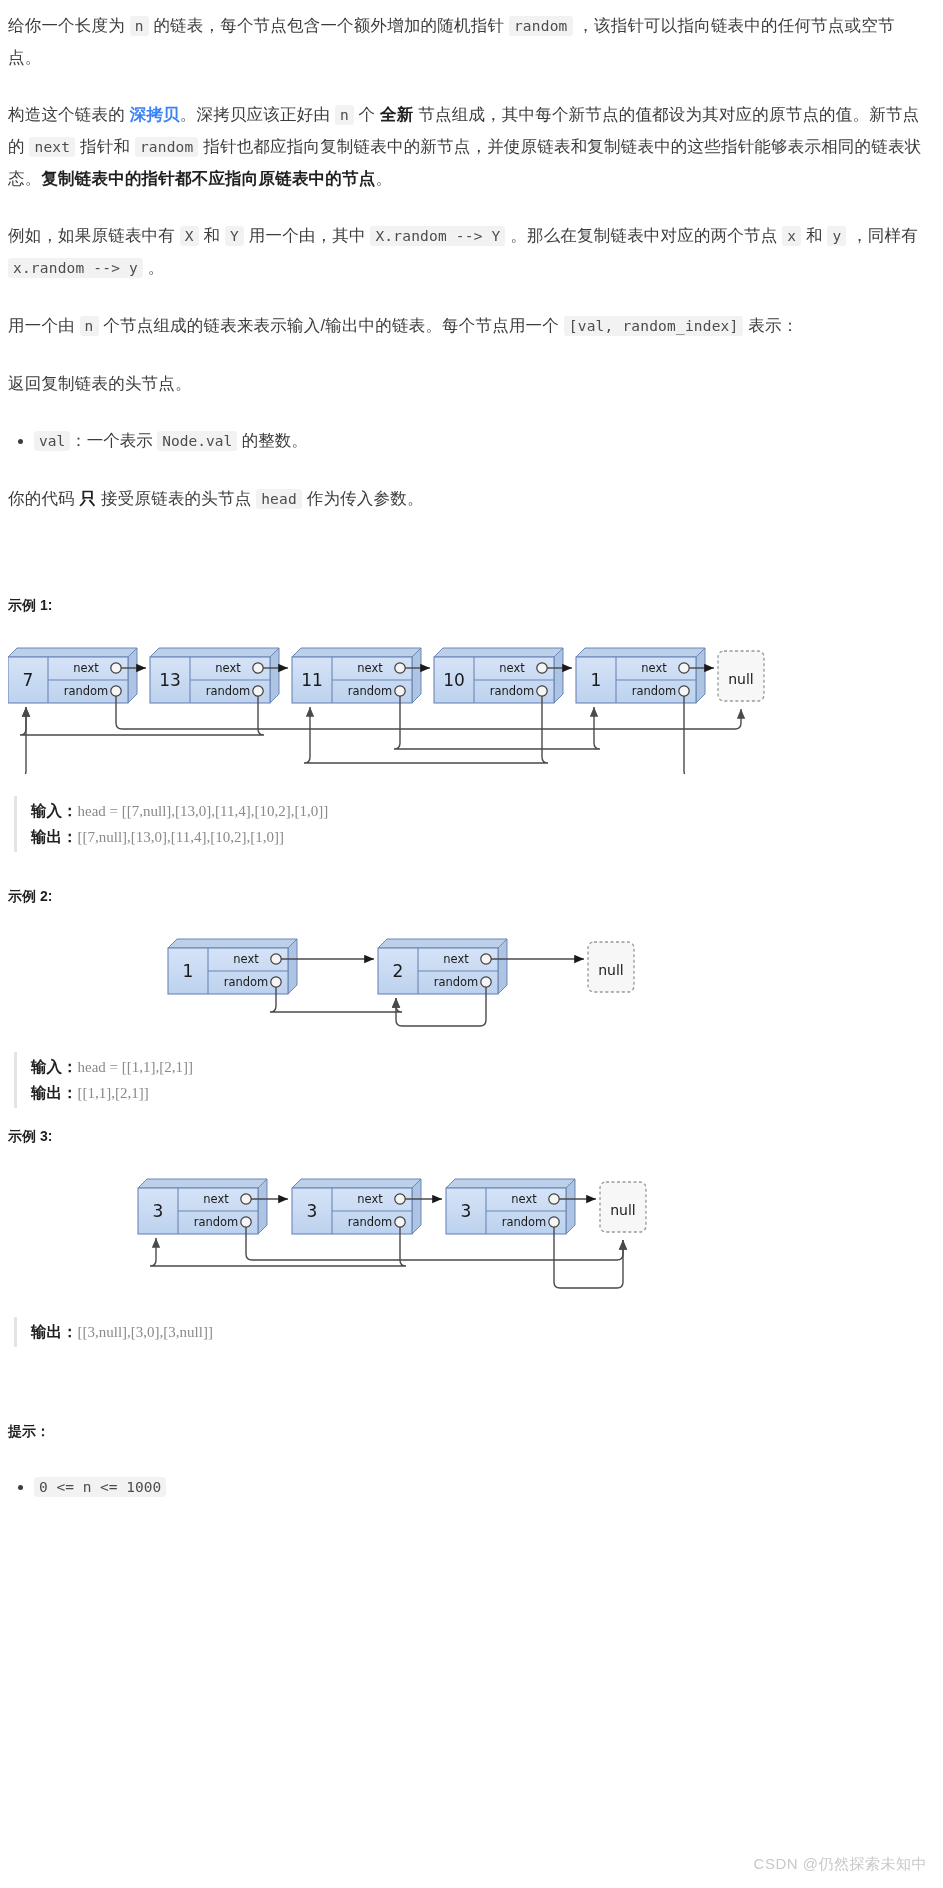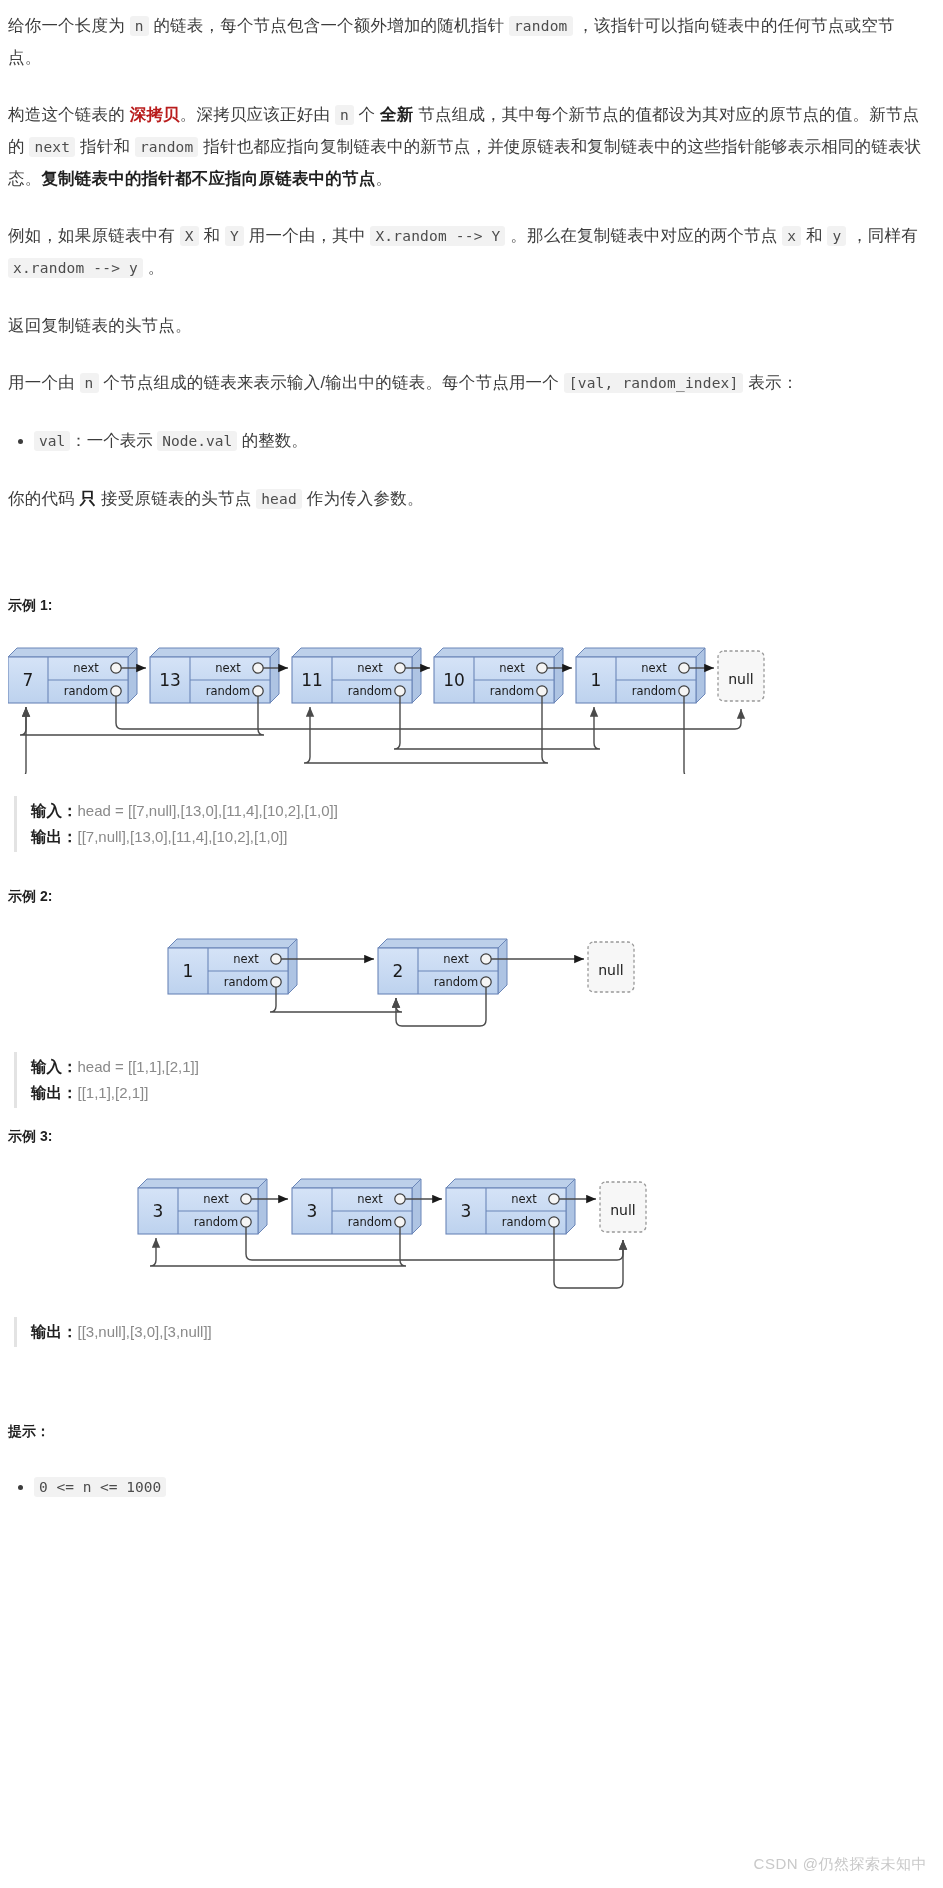--- a/index.html
+++ b/index.html
@@ -30,21 +30,21 @@
   code.ic {
     font-family: "DejaVu Sans Mono", "Liberation Mono", monospace;
     background: #f2f2f2;
     color: #4c4c4c;
     border-radius: 3px;
     padding: 2px 5px;
     font-size: 14.5px;
     white-space: pre;
   }
   .blue-link {
-    color: #b91c1c;
+    color: #3b82f6;
     font-weight: bold;
     text-decoration: none;
   }
   .bold {
     font-weight: bold;
     color: #1f1f1f;
   }
   h3.ex-title {
     font-size: 14px;
     font-weight: bold;
@@ -82,21 +82,21 @@
     font-size: 15.5px;
     line-height: 26px;
     white-space: pre;
   }
   .io-label {
     font-weight: bold;
     color: #1f1f1f;
     font-family: "Liberation Sans", sans-serif;
   }
   .io-val {
-    font-family: Liberation Sans, sans-serif;
+    font-family: Liberation Serif, serif;
     color: #8a8a8a;
     font-size: 15px;
   }
   .diagram-wrap {
     margin: 0 0 18px 0;
   }
   .spacer-lg { height: 56px; }
   .spacer-sm { height: 16px; }
   .watermark {
     position: absolute;
@@ -114,23 +114,23 @@
 <body>
 
 <div class="page">
 
   <p class="para"><span>给你一个长度为 </span><code class="ic">n</code><span> 的链表，每个节点包含一个额外增加的随机指针 </span><code class="ic">random</code><span> ，该指针可以指向链表中的任何节点或空节点。</span></p>
 
   <p class="para"><span>构造这个链表的 </span><a class="blue-link" href="#">深拷贝</a><span>。深拷贝应该正好由 </span><code class="ic">n</code><span> 个 </span><strong class="bold">全新</strong><span> 节点组成，其中每个新节点的值都设为其对应的原节点的值。新节点的 </span><code class="ic">next</code><span> 指针和 </span><code class="ic">random</code><span> 指针也都应指向复制链表中的新节点，并使原链表和复制链表中的这些指针能够表示相同的链表状态。</span><strong class="bold">复制链表中的指针都不应指向原链表中的节点</strong><span>。</span></p>
 
   <p class="para"><span>例如，如果原链表中有 </span><code class="ic">X</code><span> 和 </span><code class="ic">Y</code><span> 用一个由，其中 </span><code class="ic">X.random --&gt; Y</code><span> 。那么在复制链表中对应的两个节点 </span><code class="ic">x</code><span> 和 </span><code class="ic">y</code><span> ，同样有 </span><code class="ic">x.random --&gt; y</code><span> 。</span></p>
 
+  <p class="para"><span>用一个由 </span><code class="ic">n</code><span> 个节点组成的链表来表示输入/输出中的链表。每个节点用一个 </span><code class="ic">[val, random_index]</code><span> 表示：</span></p>
+
   <p class="para"><span>返回复制链表的头节点。</span></p>
-
-  <p class="para"><span>用一个由 </span><code class="ic">n</code><span> 个节点组成的链表来表示输入/输出中的链表。每个节点用一个 </span><code class="ic">[val, random_index]</code><span> 表示：</span></p>
 
   <ul class="bullets">
     <li><code class="ic">val</code><span>：一个表示 </span><code class="ic">Node.val</code><span> 的整数。</span></li>
   </ul>
 
   <p class="para"><span>你的代码 </span><strong class="bold">只</strong><span> 接受原链表的头节点 </span><code class="ic">head</code><span> 作为传入参数。</span></p>
 
   <div class="spacer-lg"></div>
 
   <h3 class="ex-title">示例 1:</h3>

